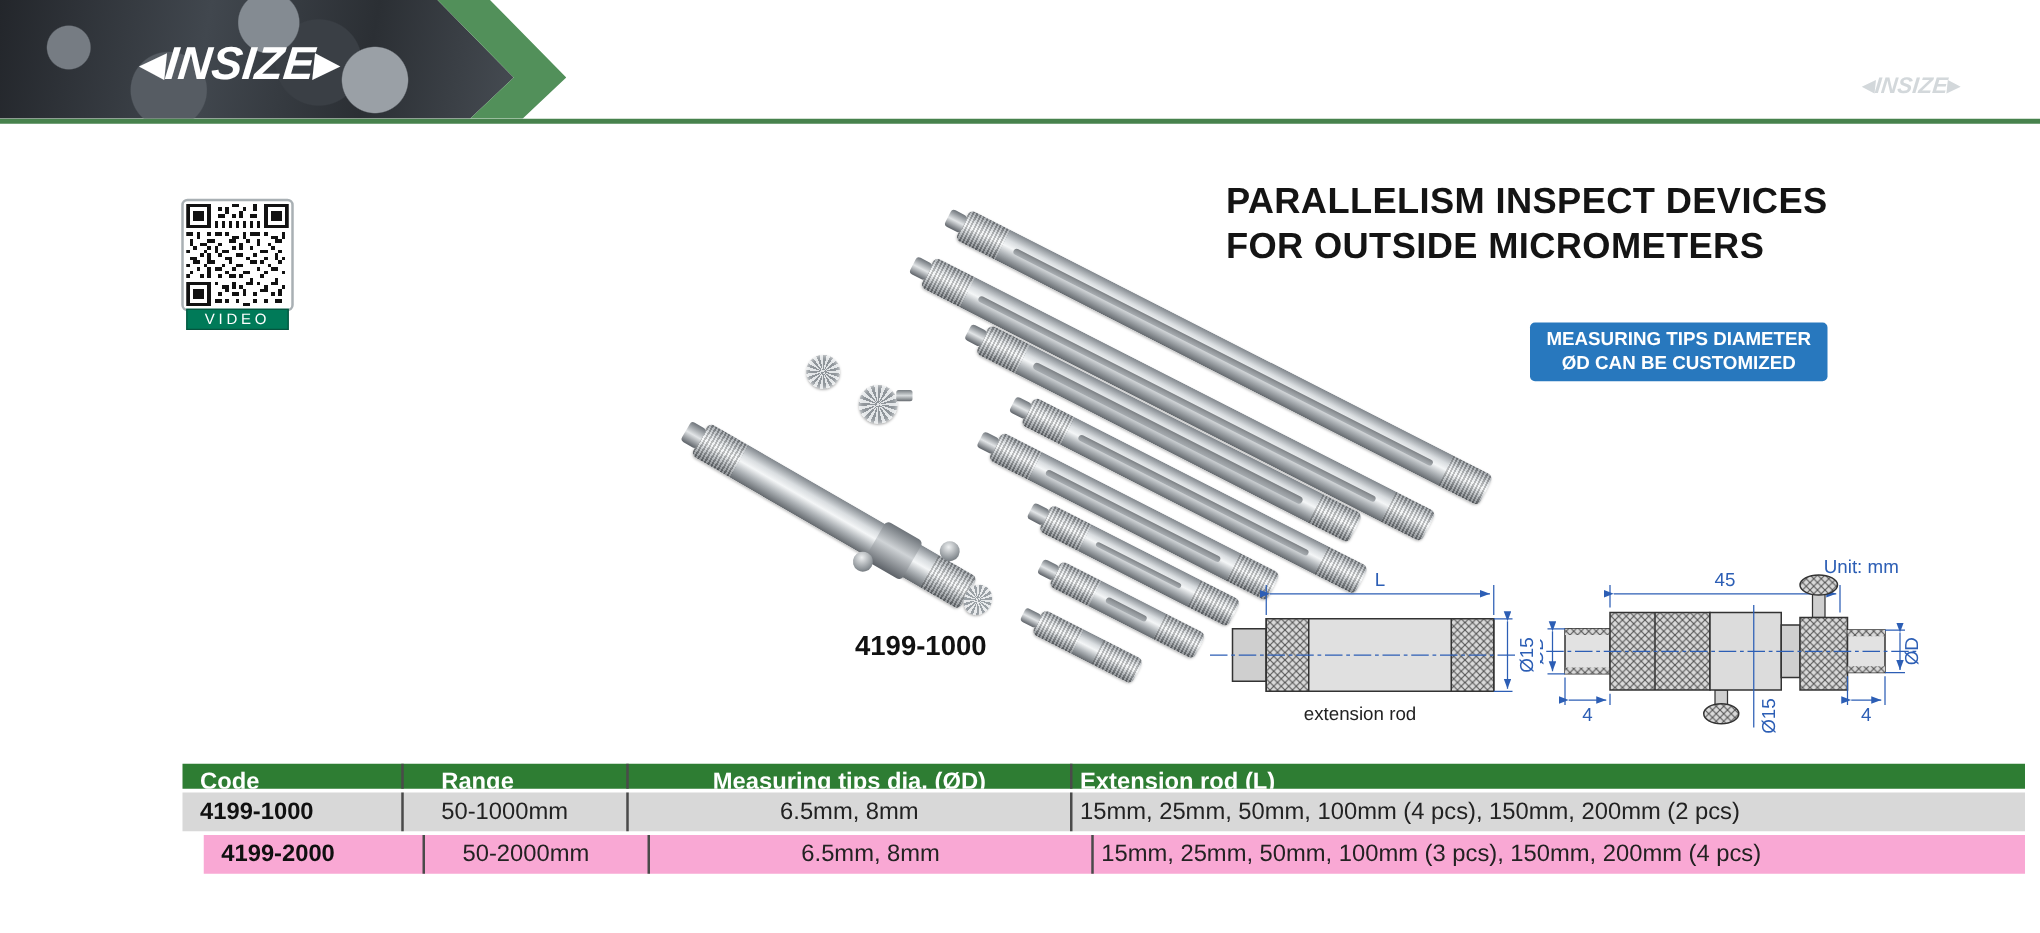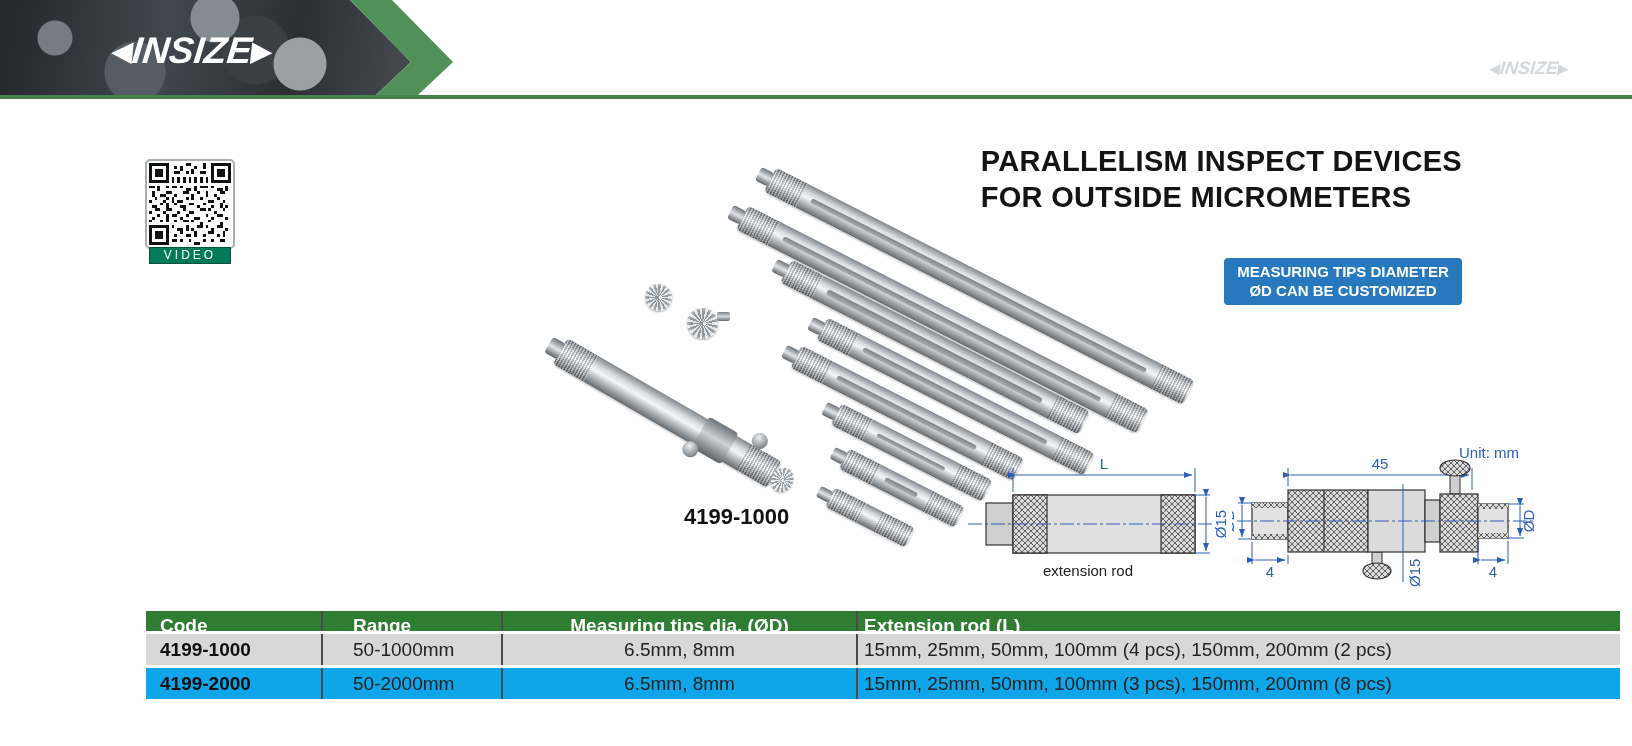--- a/index.html
+++ b/index.html
@@ -76,21 +76,21 @@
   .product-code{position:absolute;left:684px;top:504px;font-size:22px;font-weight:bold;color:#111;}
 
   
   svg text{font-family:"Liberation Sans",sans-serif;}
   .dwg{position:absolute;}
 
   
   .spec-table{position:absolute;left:146px;top:611px;width:1474px;font-size:19px;}
   .t-head{display:flex;background:#2e7d33;color:#fff;font-weight:bold;height:20px;line-height:30px;}
   .t-row{display:flex;height:31px;line-height:31px;margin-top:3px;color:#222;}
-  .r1{background:#d8d8d8;} .r2{background:#0ea5e9;}
+  .r1{background:#d8d8d8;} .r2{background:#f9a8d4;margin-left:17px;}
   .c{box-sizing:border-box;overflow:hidden;white-space:nowrap;}
   .c1{width:175px;padding-left:14px;}
   .c2{width:180px;padding-left:30px;border-left:2px solid #4a4a4a;}
   .c3{width:355px;text-align:center;border-left:2px solid #4a4a4a;}
   .c4{flex:1;padding-left:6px;border-left:2px solid #4a4a4a;}
   .t-row .c1{font-weight:bold;color:#101010;}
 </style>
 </head>
 <body>
 
@@ -243,17 +243,17 @@
     <div class="t-row r1">
       <div class="c c1">4199-1000</div>
       <div class="c c2">50-1000mm</div>
       <div class="c c3">6.5mm, 8mm</div>
       <div class="c c4">15mm, 25mm, 50mm, 100mm (4 pcs), 150mm, 200mm (2 pcs)</div>
     </div>
     <div class="t-row r2">
       <div class="c c1">4199-2000</div>
       <div class="c c2">50-2000mm</div>
       <div class="c c3">6.5mm, 8mm</div>
-      <div class="c c4">15mm, 25mm, 50mm, 100mm (3 pcs), 150mm, 200mm (8 pcs)</div>
+      <div class="c c4">15mm, 25mm, 50mm, 100mm (3 pcs), 150mm, 200mm (4 pcs)</div>
     </div>
   </div>
 
 </div>
 
 </body></html>

